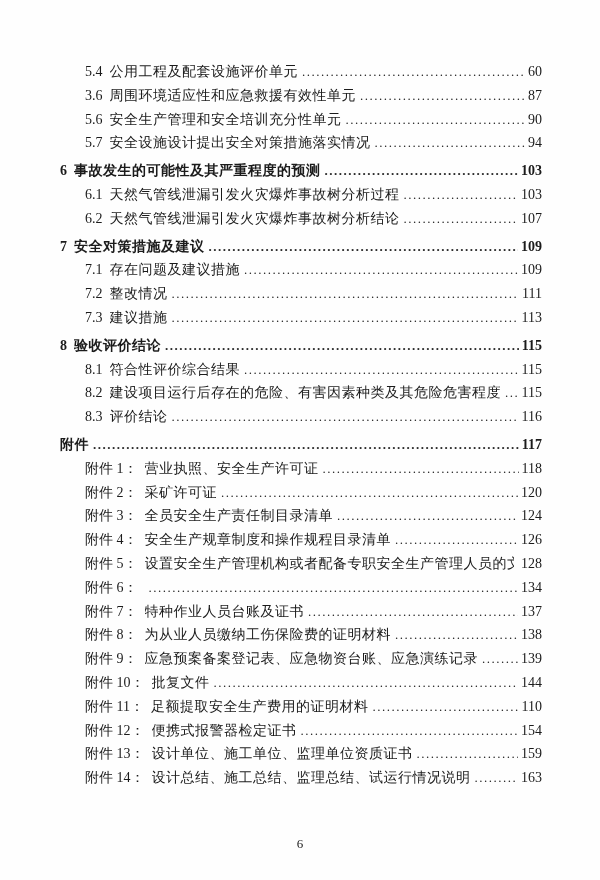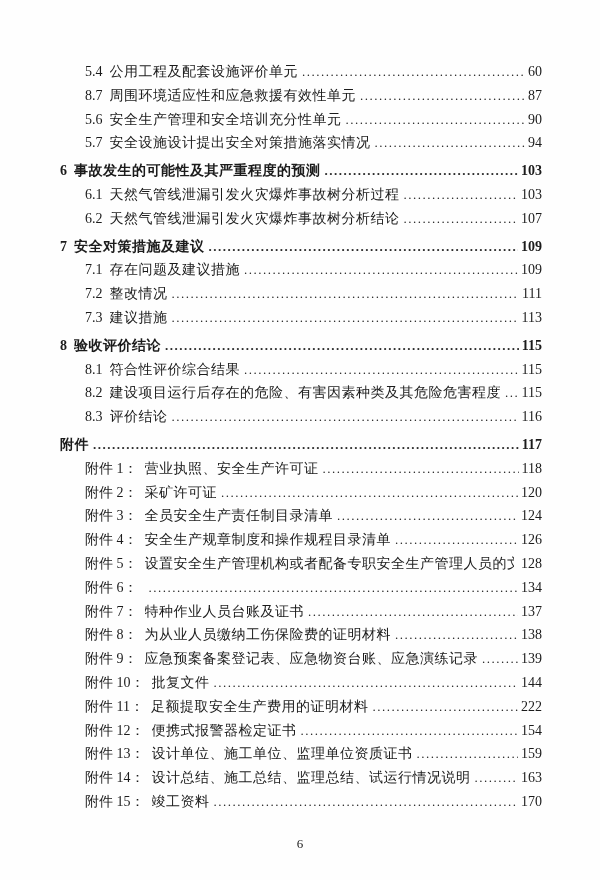--- a/index.html
+++ b/index.html
@@ -80,21 +80,21 @@
 
 <div class="scan-page">
   <div class="toc">
       <div class="row lvl2">
         <span class="num">5.4</span>
         <span class="title">公用工程及配套设施评价单元</span>
         <span class="dots"></span>
         <span class="pg">60</span>
       </div>
       <div class="row lvl2">
-        <span class="num">8.7</span>
+        <span class="num">3.6</span>
         <span class="title">周围环境适应性和应急救援有效性单元</span>
         <span class="dots"></span>
         <span class="pg">87</span>
       </div>
       <div class="row lvl2">
         <span class="num">5.6</span>
         <span class="title">安全生产管理和安全培训充分性单元</span>
         <span class="dots"></span>
         <span class="pg">90</span>
       </div>
@@ -231,41 +231,35 @@
       <div class="row lvl2">
         <span class="num">附件 10：</span>
         <span class="title">批复文件</span>
         <span class="dots"></span>
         <span class="pg">144</span>
       </div>
       <div class="row lvl2">
         <span class="num">附件 11：</span>
         <span class="title">足额提取安全生产费用的证明材料</span>
         <span class="dots"></span>
-        <span class="pg">222</span>
+        <span class="pg">110</span>
       </div>
       <div class="row lvl2">
         <span class="num">附件 12：</span>
         <span class="title">便携式报警器检定证书</span>
         <span class="dots"></span>
         <span class="pg">154</span>
       </div>
       <div class="row lvl2">
         <span class="num">附件 13：</span>
         <span class="title">设计单位、施工单位、监理单位资质证书</span>
         <span class="dots"></span>
         <span class="pg">159</span>
       </div>
       <div class="row lvl2">
         <span class="num">附件 14：</span>
         <span class="title">设计总结、施工总结、监理总结、试运行情况说明</span>
         <span class="dots"></span>
         <span class="pg">163</span>
-      </div>
-      <div class="row lvl2">
-        <span class="num">附件 15：</span>
-        <span class="title">竣工资料</span>
-        <span class="dots"></span>
-        <span class="pg">170</span>
       </div>
     </div>
   <div class="page-number">6</div>
 </div>
 
 </body></html>

